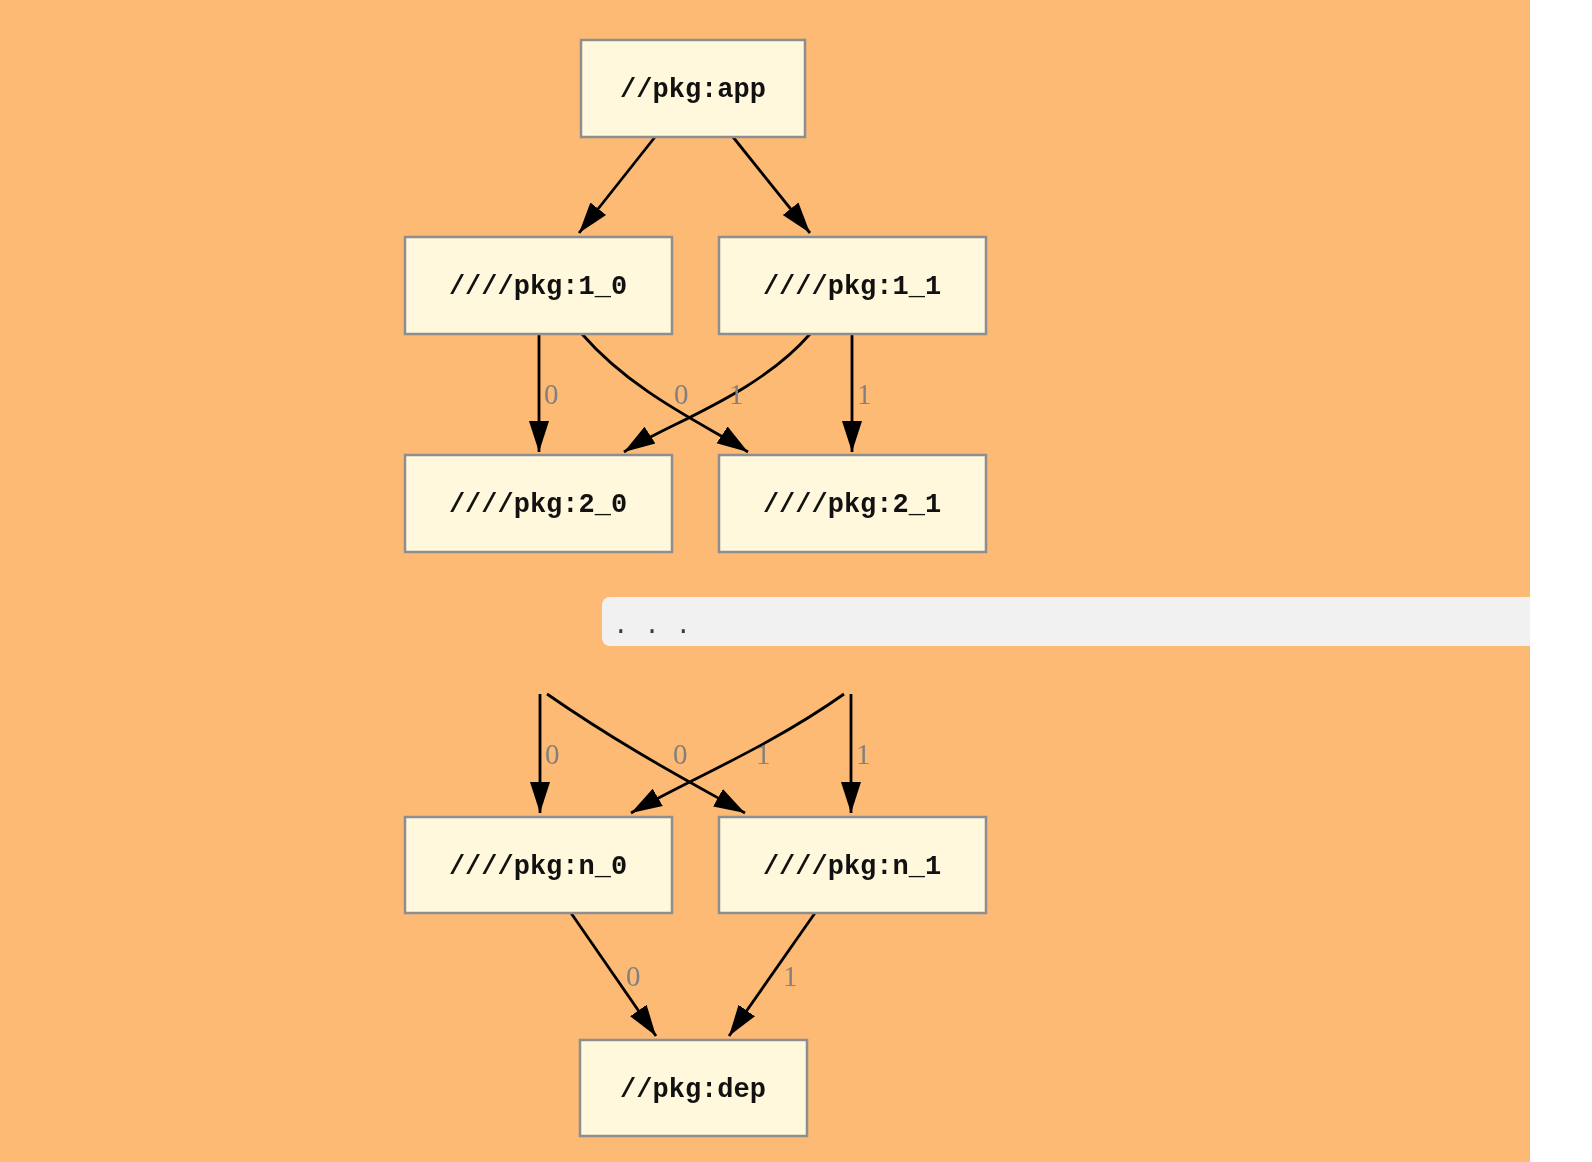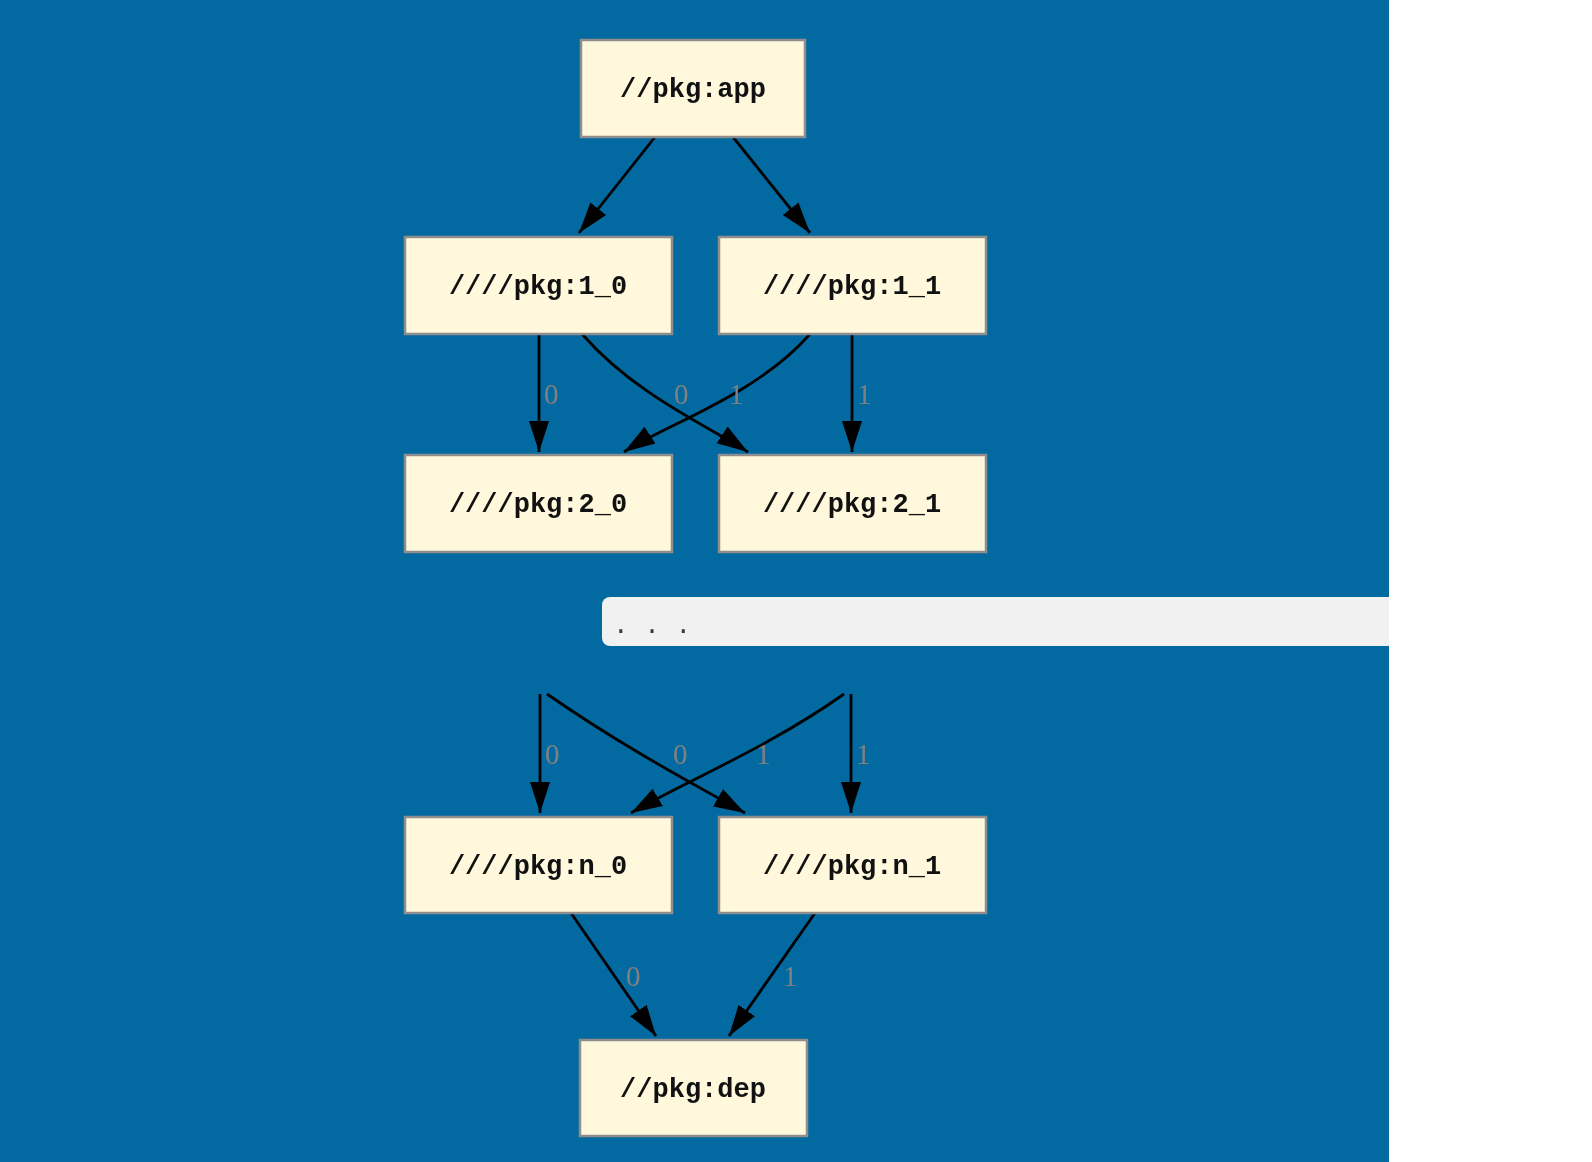--- a/index.html
+++ b/index.html
@@ -1,20 +1,20 @@
 <!DOCTYPE html>
 <html style="--node-fill: #fff8dc; --node-border: #8e8e8e; --node-text: #111111; --edge-color: #000000; --edge-label-color: #808080; --code-bg: #f1f1f1; --code-text: #3a3a3a;"><head>
 <meta charset="utf-8">
 <style>
   html, body { margin: 0; padding: 0; background: #ffffff; }
   .canvas {
     position: relative;
-    width: 1389px;
+    width: 1530px;
     height: 1162px;
-    background: #0369a1;
+    background: #fdba74;
     overflow: hidden;
     font-family: "Liberation Sans", sans-serif;
   }
   svg.diagram { position: absolute; left: 0; display: block; }
   #diagram-top { top: 0; }
   #diagram-bottom { top: 660px; }
 
   .node-box {
     fill: var(--node-fill, #fff8dc);
     stroke: var(--node-border, #8e8e8e);

